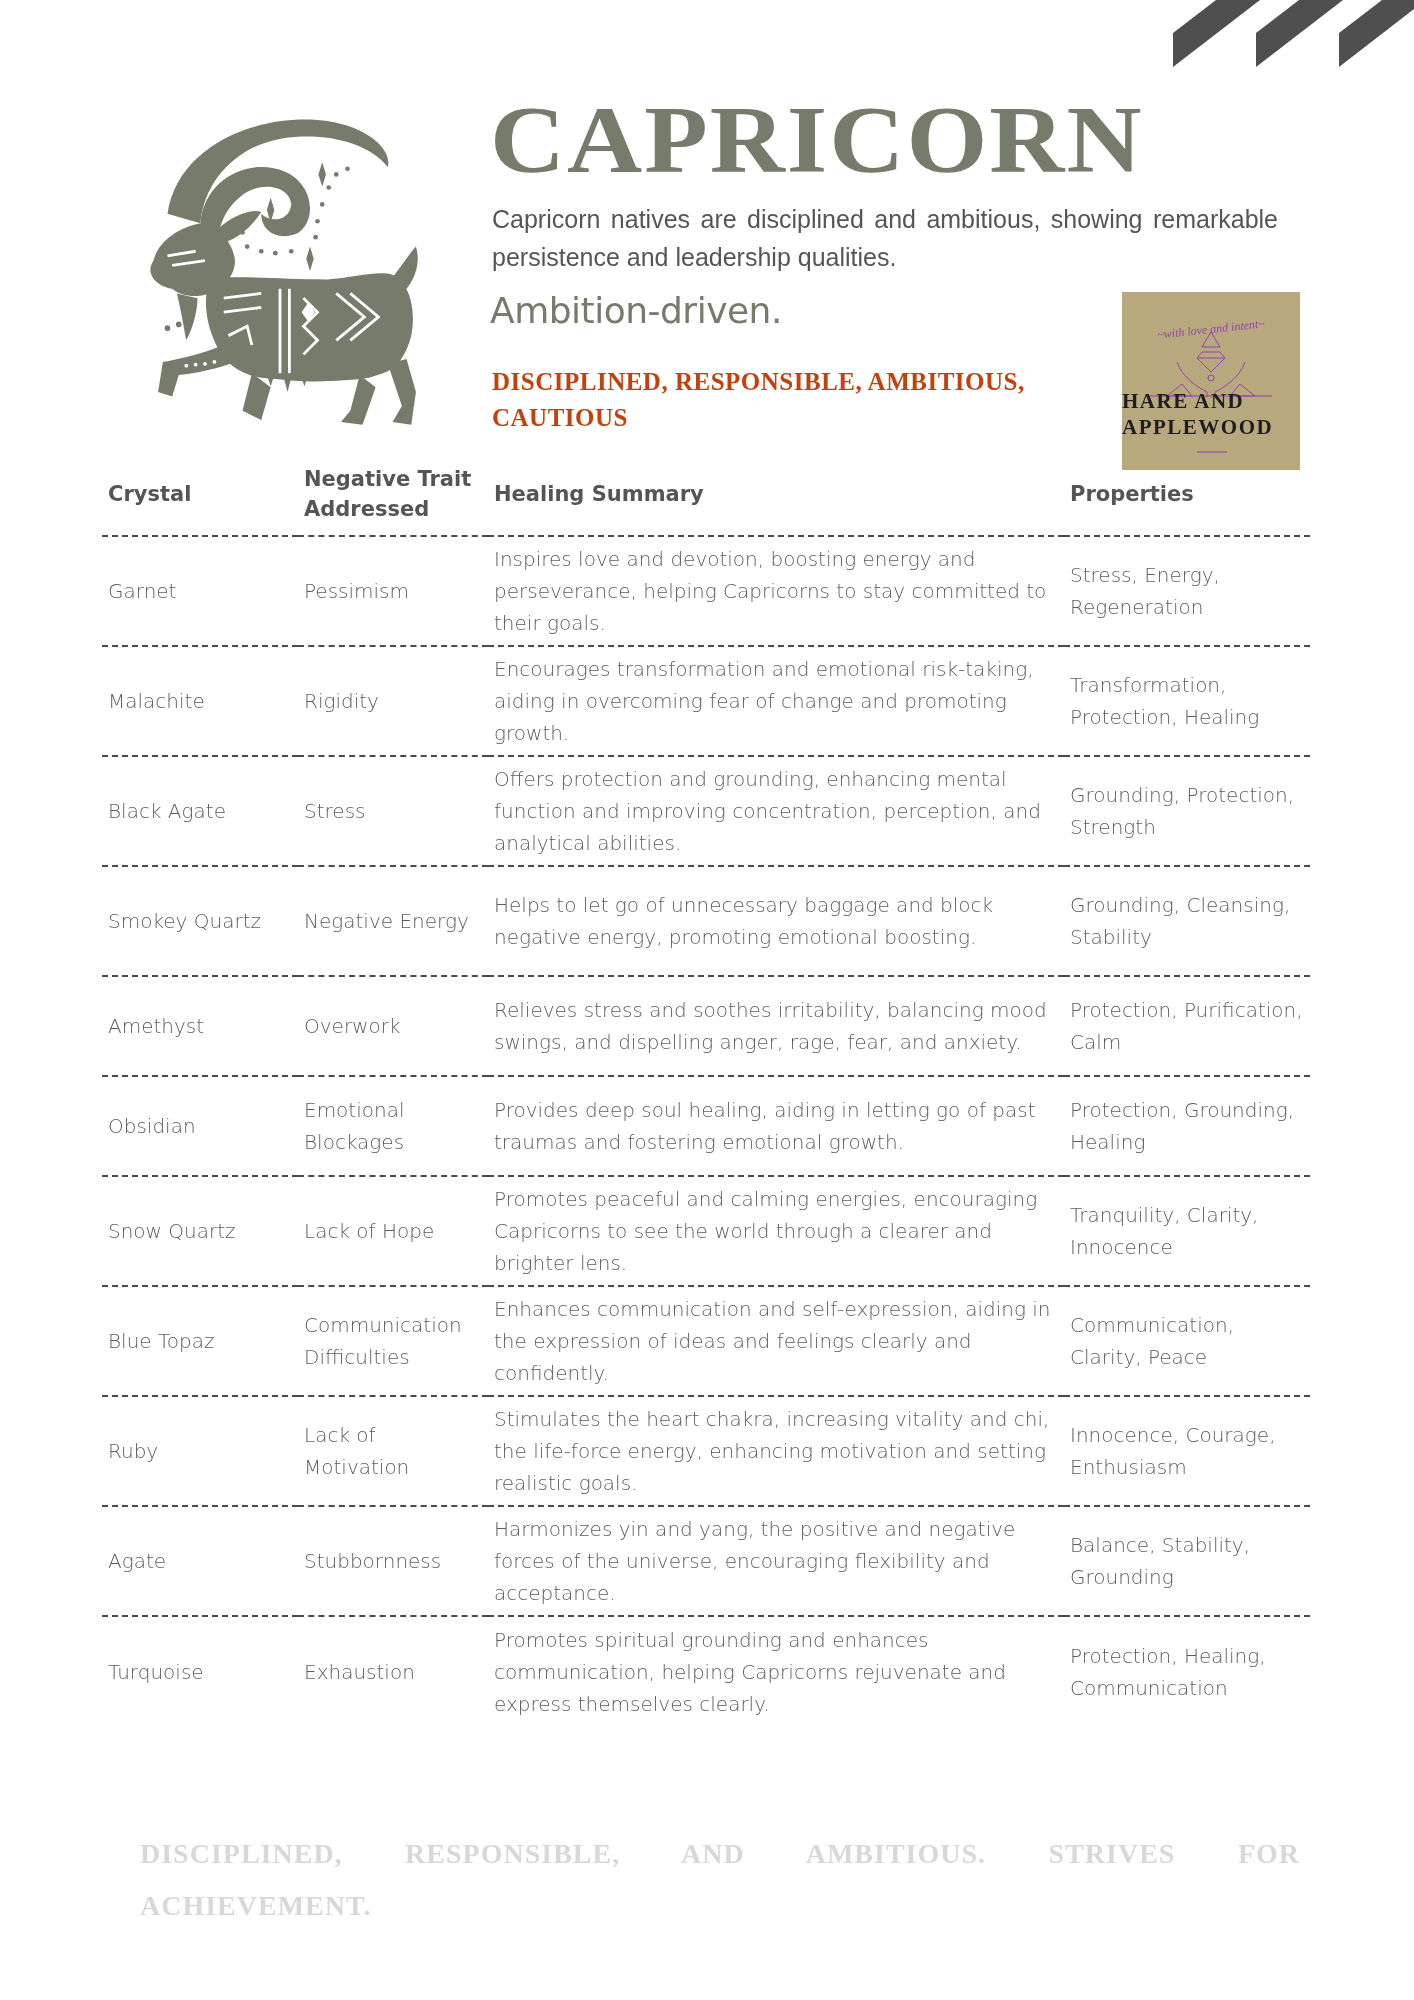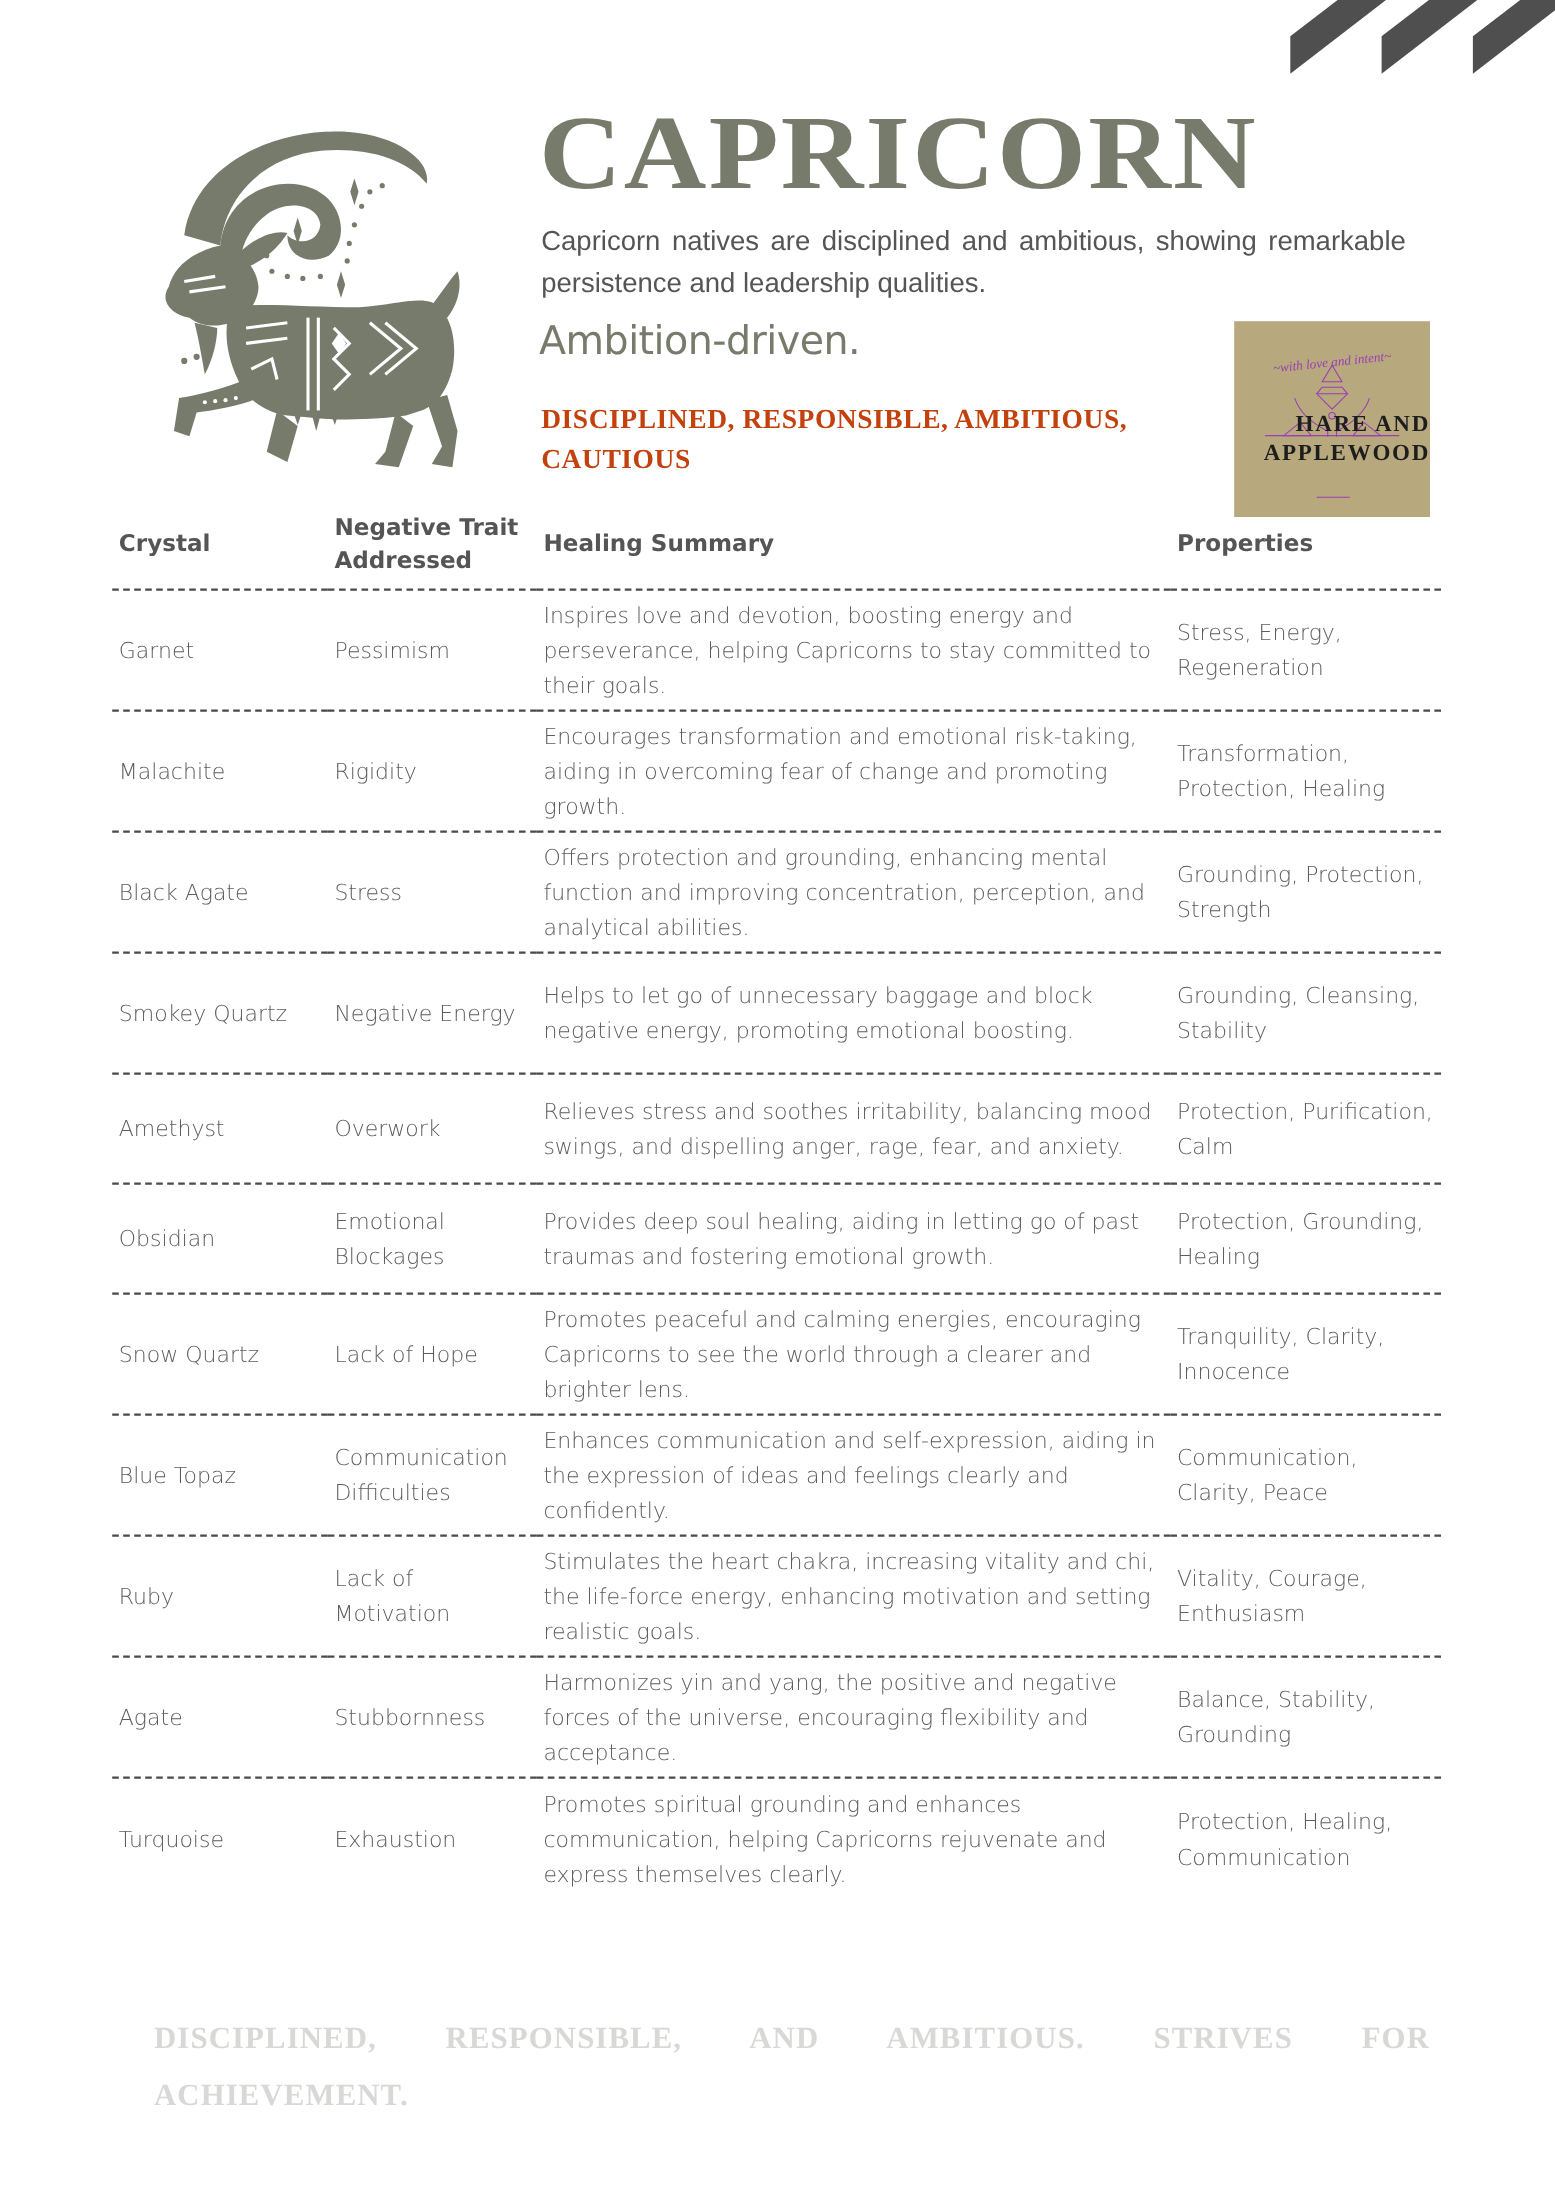--- a/index.html
+++ b/index.html
@@ -5,21 +5,21 @@
   html, body { margin:0; padding:0; background:#ffffff; }
   body { width:1414px; height:2000px; position:relative; overflow:hidden; font-family:"Liberation Sans", sans-serif; color:#555; }
   .stripes { position:absolute; top:0; right:0; width:264px; height:68px; }
   .goat { position:absolute; left:130px; top:110px; width:300px; height:320px; }
   .title { position:absolute; left:490px; top:92px; margin:0; font-family:"Liberation Serif", serif; font-weight:bold; font-size:104px; letter-spacing:2px; color:#777b6b; line-height:1; transform:scaleY(0.92); transform-origin:top left; }
   .intro { position:absolute; left:492px; top:200px; width:786px; margin:0; font-family:Liberation Sans, sans-serif; font-weight:300; font-size:25px; line-height:38px; color:#555; text-align:justify; text-align-last:left; }
   .tagline { position:absolute; left:490px; top:290px; margin:0; font-family:"DejaVu Sans", sans-serif; font-weight:normal; font-size:36px; color:#777b6b; letter-spacing:-0.5px; }
   .traits { position:absolute; left:492px; top:364px; width:600px; margin:0; font-family:"Liberation Serif", serif; font-weight:bold; font-size:25px; line-height:36px; color:#c2410c; letter-spacing:0.5px; }
   .logo { position:absolute; left:1122px; top:292px; width:178px; height:178px; background:#b7a87e; }
   .logo .tag { position:absolute; top:30px; left:0; width:100%; text-align:center; font-family:"Liberation Serif", serif; font-size:12px; color:#9b3fb3; font-style:italic; transform:rotate(-6deg); }
-  .logo .name { position:absolute; top:80px; left:0; width:100%; text-align:right; font-family:"Liberation Serif", serif; font-weight:bold; font-size:21px; line-height:26px; letter-spacing:1.5px; color:#1d1d1d; }
+  .logo .name { position:absolute; top:96px; left:0; width:100%; text-align:left; font-family:"Liberation Serif", serif; font-weight:bold; font-size:21px; line-height:26px; letter-spacing:1.5px; color:#1d1d1d; }
   .logo svg { position:absolute; left:0; top:0; }
   table { position:absolute; left:102px; top:455px; width:1208px; border-collapse:collapse; table-layout:fixed; font-family:"DejaVu Sans", sans-serif; }
   th { text-align:left; font-weight:bold; font-size:21px; color:#555; padding:6px 6px 8px 6px; line-height:30px; vertical-align:middle; }
   td { font-size:20px; font-weight:300; color:#5d5d5d; line-height:32px; padding:6px 6px; vertical-align:middle; }
   tr.sep th, tr.sep td { border-bottom:2px dashed #4a4a4a; }
   thead tr th { border-bottom:2px dashed #4a4a4a; height:66px; }
   tbody tr { height:110px; }
   tbody tr.short { height:100px; }
   tbody tr:last-child td { border-bottom:none; }
   .footer { position:absolute; left:140px; top:1828px; width:1160px; margin:0; font-family:"Liberation Serif", serif; font-weight:bold; font-size:28px; line-height:52px; color:#d8d8d6; letter-spacing:1px; text-align:justify; text-align-last:left; word-spacing:8px; }
@@ -188,21 +188,21 @@
     <tr class="sep">
       <td>Blue Topaz</td>
       <td>Communication Difficulties</td>
       <td>Enhances communication and self-expression, aiding in the expression of ideas and feelings clearly and confidently.</td>
       <td>Communication, Clarity, Peace</td>
     </tr>
     <tr class="sep">
       <td>Ruby</td>
       <td>Lack of Motivation</td>
       <td>Stimulates the heart chakra, increasing vitality and chi, the life-force energy, enhancing motivation and setting realistic goals.</td>
-      <td>Vitality, Courage, Enthusiasm</td>
+      <td>Innocence, Courage, Enthusiasm</td>
     </tr>
     <tr class="sep">
       <td>Agate</td>
       <td>Stubbornness</td>
       <td>Harmonizes yin and yang, the positive and negative forces of the universe, encouraging flexibility and acceptance.</td>
       <td>Balance, Stability, Grounding</td>
     </tr>
     <tr class="sep">
       <td>Turquoise</td>
       <td>Exhaustion</td>

